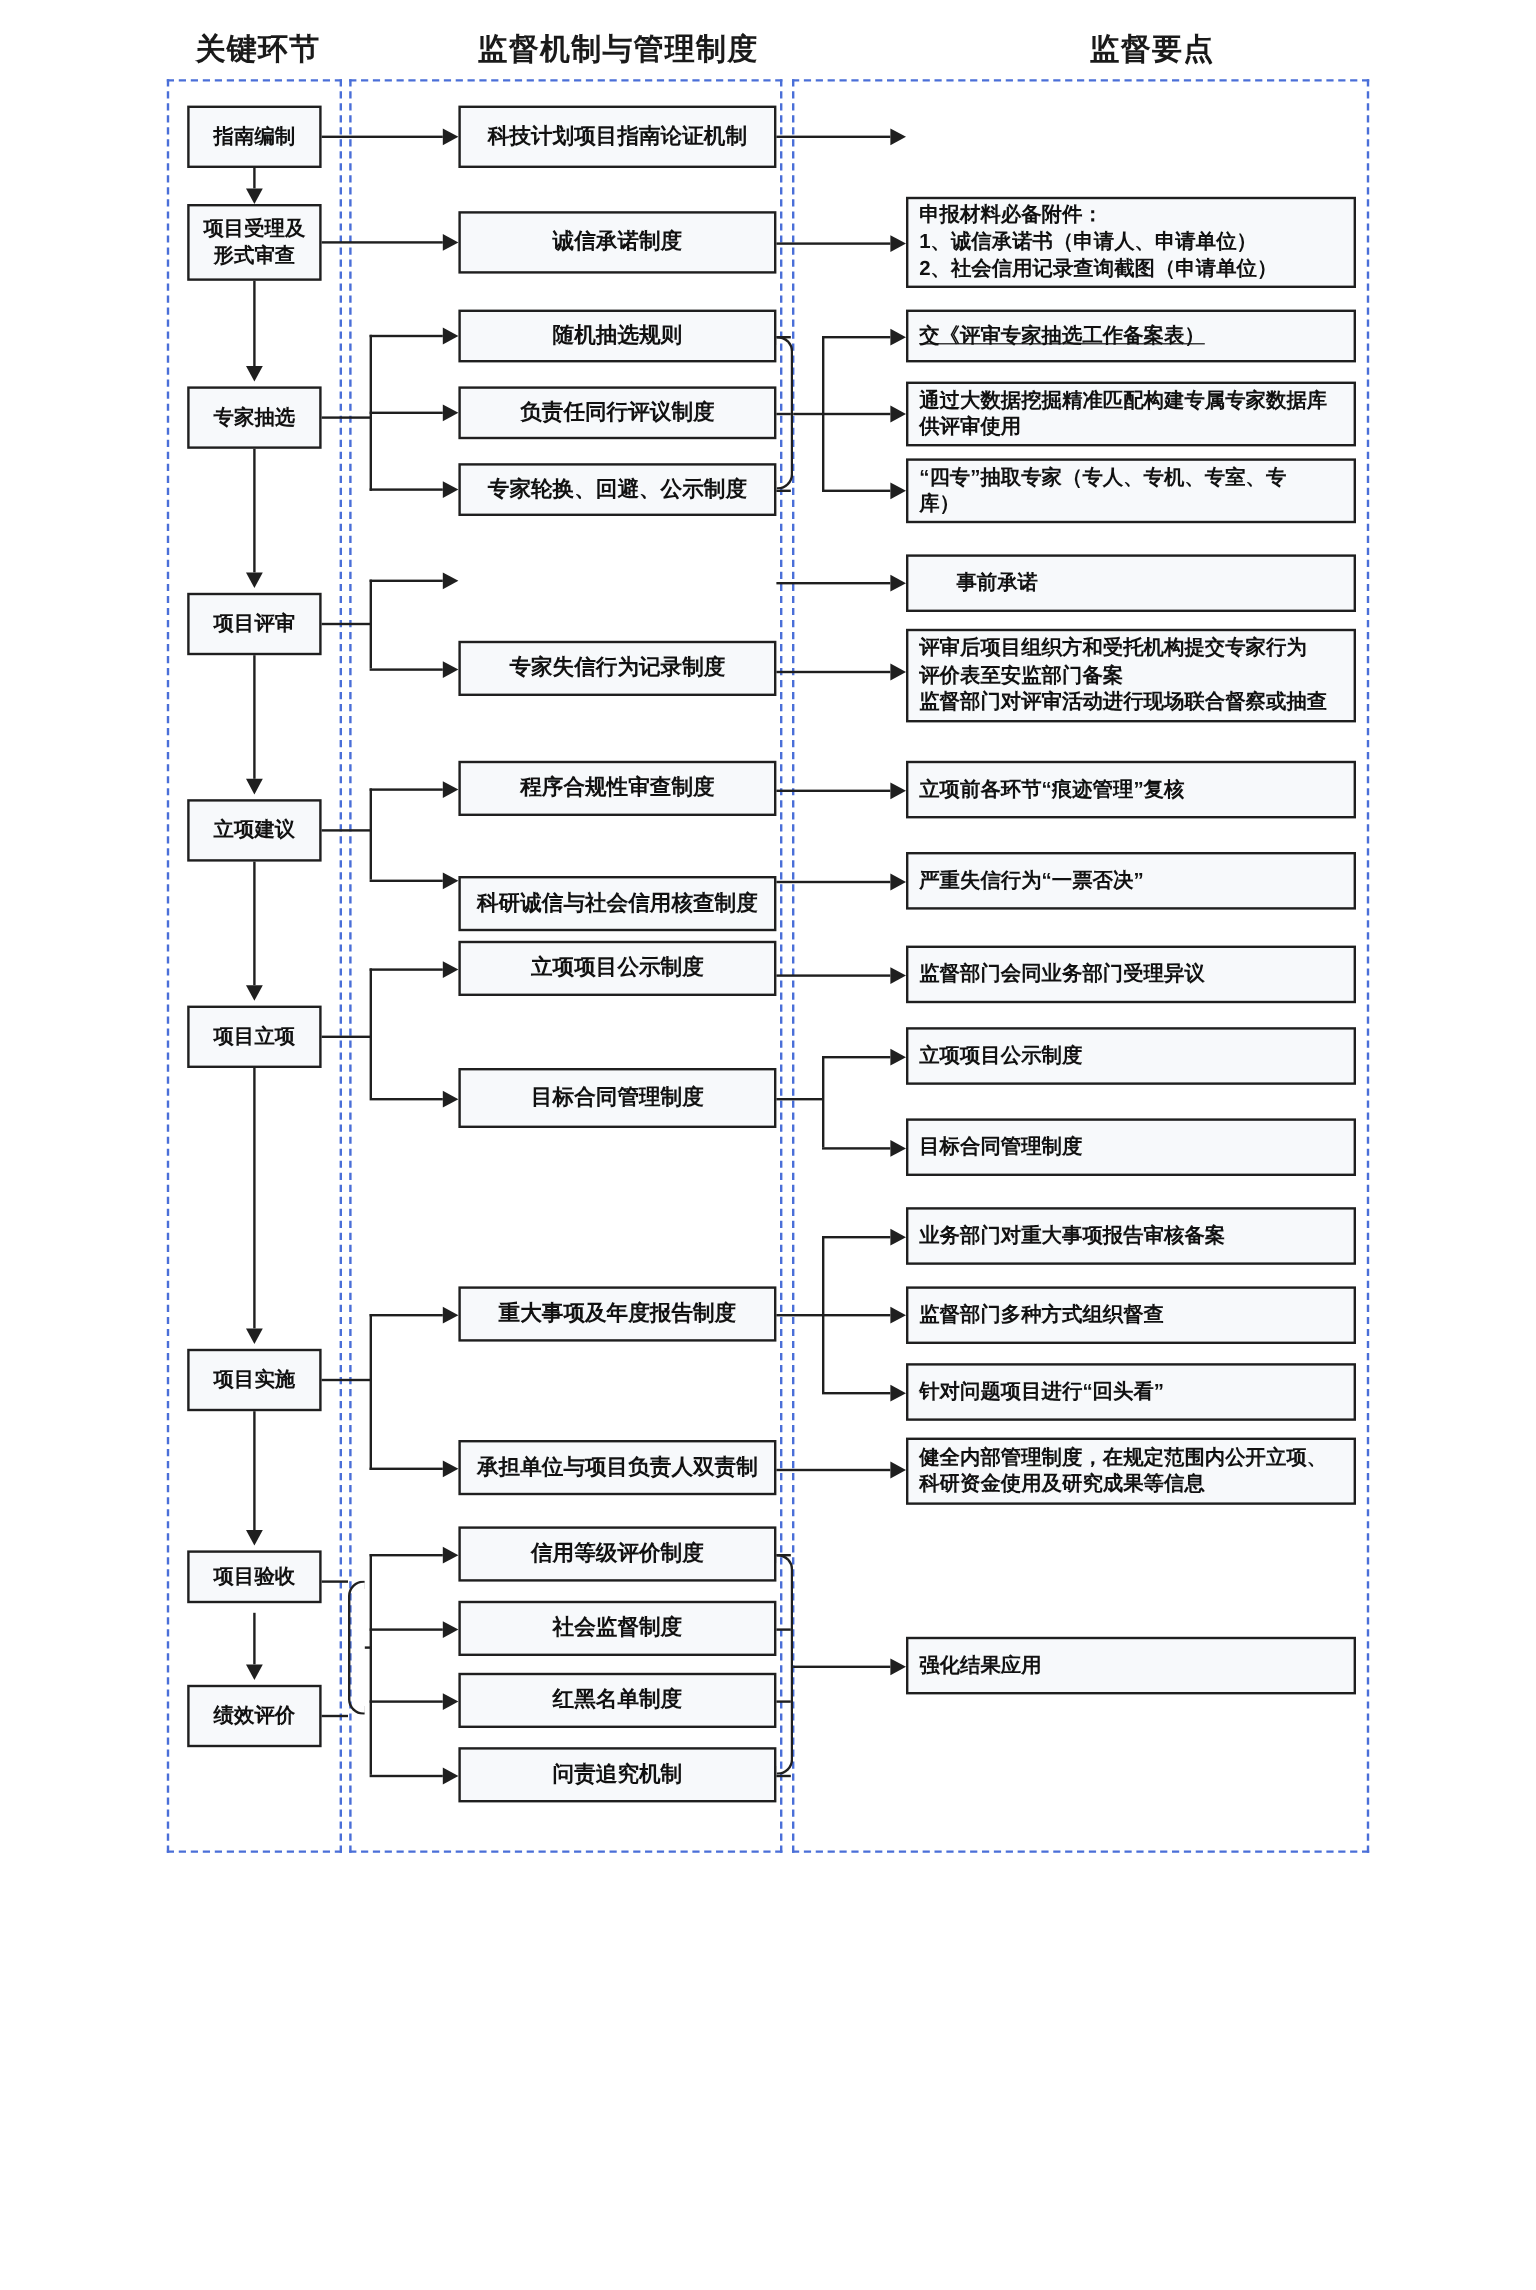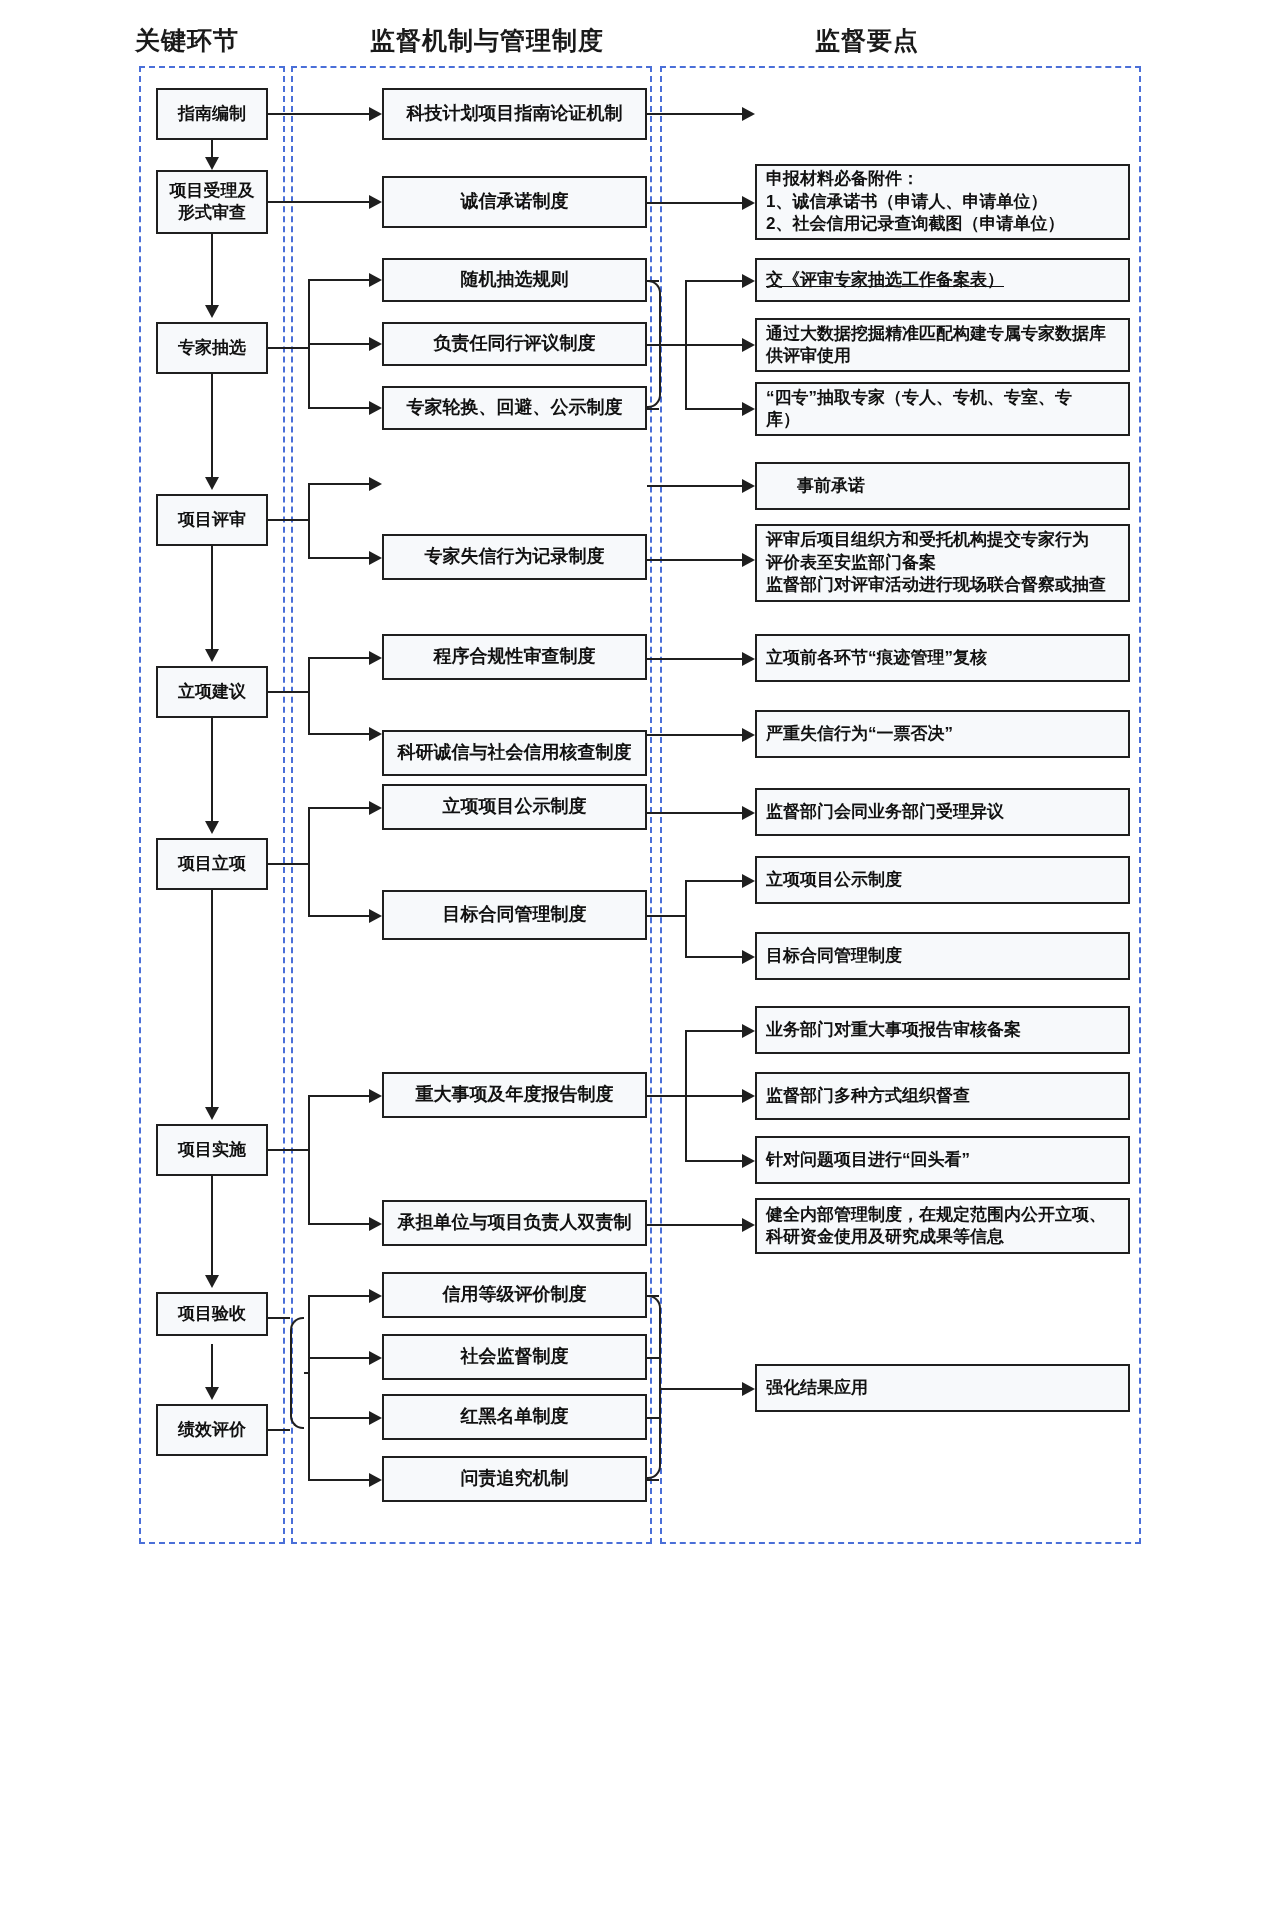--- a/index.html
+++ b/index.html
@@ -15,20 +15,21 @@
     margin: 0 auto;
     background: #ffffff;
     overflow: hidden;
   }
   
   .col-header {
     position: absolute;
     font-size: 25px;
     font-weight: 700;
     color: #1a1a1a;
+    text-align: center;
     letter-spacing: 1px;
     white-space: nowrap;
   }
   
   .lane {
     position: absolute;
     border: 2px dashed #4a6fd8;
     background: transparent;
   }
   

